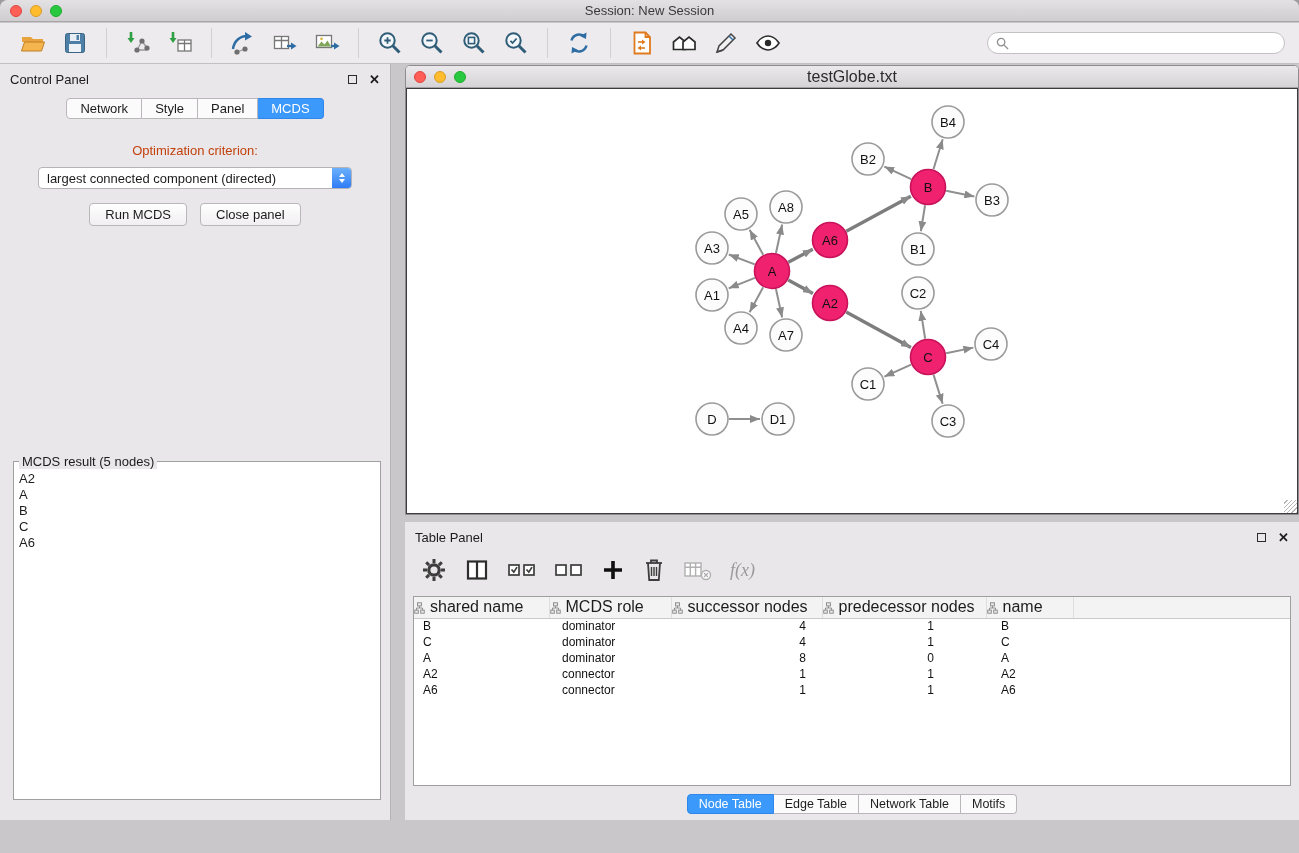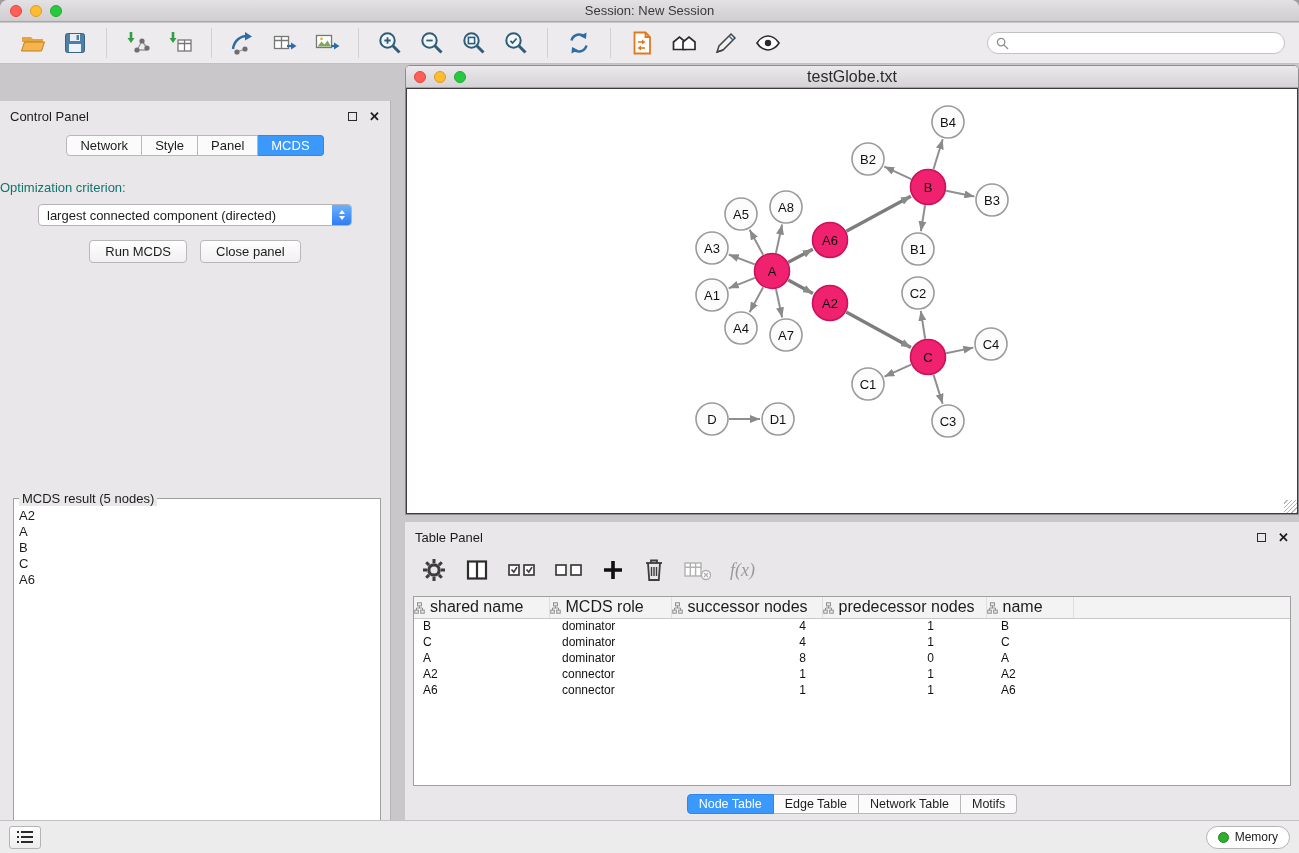--- a/index.html
+++ b/index.html
@@ -30,21 +30,21 @@
   .control-panel { position:absolute; top:64px; left:0; width:391px; bottom:33px; background:#e9e7e9; border-right:1px solid #b5b3b5; }
   .panel-header { height:26px; display:flex; align-items:center; padding:4px 10px 0 10px; font-size:13px; color:#1c1c1c; }
   .panel-header .spacer { flex:1; }
   .float-icon { width:9px; height:9px; border:1.5px solid #2b2b2b; display:inline-block; margin-right:12px; cursor:pointer; }
   .close-x { font-size:13px; font-weight:bold; color:#1c1c1c; cursor:pointer; line-height:1; }
   .cp-tabs { margin-top:8px; display:flex; justify-content:center; }
   .seg-tab { border:1px solid #b9b7b9; border-left:none; background:#fbfbfb; font-size:13px; padding:2px 13px; color:#1c1c1c; cursor:pointer; }
   .seg-tab:first-child { border-left:1px solid #b9b7b9; border-radius:4px 0 0 4px; }
   .seg-tab:last-child { border-radius:0 4px 4px 0; }
   .seg-tab.selected { background:#3b99fb; border-color:#2f87ea; color:#fff; }
-  .opt-label { margin-top:24px; text-align:left; font-size:13px; color:#0f766e; }
+  .opt-label { margin-top:24px; text-align:center; font-size:13px; color:#c2410c; }
   .select-row { margin-top:9px; display:flex; justify-content:center; }
   .mac-select { width:314px; height:22px; background:#fff; border:1px solid #b5b3b5; border-radius:4px; display:flex; align-items:center; cursor:pointer; }
   .mac-select .sel-text { flex:1; font-size:13px; padding-left:8px; color:#1c1c1c; white-space:nowrap; overflow:hidden; }
   .mac-select .stepper { width:19px; height:20px; border-radius:0 3px 3px 0;
     background:linear-gradient(#6cb1fd,#2f7cf6); display:flex; flex-direction:column; align-items:center; justify-content:center; gap:2px; }
   .tri-up { width:0; height:0; border-left:3.5px solid transparent; border-right:3.5px solid transparent; border-bottom:4.5px solid #fff; }
   .tri-down { width:0; height:0; border-left:3.5px solid transparent; border-right:3.5px solid transparent; border-top:4.5px solid #fff; }
   .btn-row { margin-top:14px; display:flex; justify-content:center; gap:13px; }
   .btn { background:linear-gradient(#ffffff,#f1eff1); border:1px solid #b9b7b9; border-radius:4px; font-size:13px; color:#1c1c1c; padding:3px 15px; cursor:pointer; font-family:inherit; }
   .result-box { position:absolute; left:13px; width:368px; top:390px; height:346px; background:#fff; border:1px solid #a0a0a0; padding:2px 0 0 5px; }
@@ -236,21 +236,21 @@
     </button>
     <div class="search-box">
       <svg width="13" height="13" viewBox="0 0 14 14">
         <circle cx="5.5" cy="5.5" r="4" fill="none" stroke="#8e8e8e" stroke-width="1.4"></circle>
         <path d="M8.5 8.5L13 13" stroke="#8e8e8e" stroke-width="1.4"></path>
       </svg>
       <input type="text" placeholder="" style="">
     </div>
   </div>
 
-  <div class="control-panel" style="position:absolute;margin-top:37px;">
+  <div class="control-panel" style="position:absolute;">
     <div class="panel-header">
       <span>Control Panel</span>
       <span class="spacer"></span>
       <span class="float-icon"></span>
       <span class="close-x">✕</span>
     </div>
     <div class="cp-tabs">
       <div class="seg-tab">Network</div>
       <div class="seg-tab">Style</div>
       <div class="seg-tab">Panel</div>
@@ -555,26 +555,14 @@
       </table>
     </div>
     <div class="table-tabs">
       <div class="seg-tab selected">Node Table</div>
       <div class="seg-tab">Edge Table</div>
       <div class="seg-tab">Network Table</div>
       <div class="seg-tab">Motifs</div>
     </div>
   </div>
 
-  <div class="statusbar">
-    <button class="list-btn">
-      <svg width="18" height="14" viewBox="0 0 18 14">
-        <path d="M1 2h2M1 7h2M1 12h2" stroke="#2b2b2b" stroke-width="1.8"></path>
-        <path d="M5 2h12M5 7h12M5 12h12" stroke="#2b2b2b" stroke-width="1.8"></path>
-      </svg>
-    </button>
-    <button class="memory-btn">
-      <span class="memory-dot"></span>
-      <span>Memory</span>
-    </button>
-  </div>
 
 </div>
 
 </body></html>

